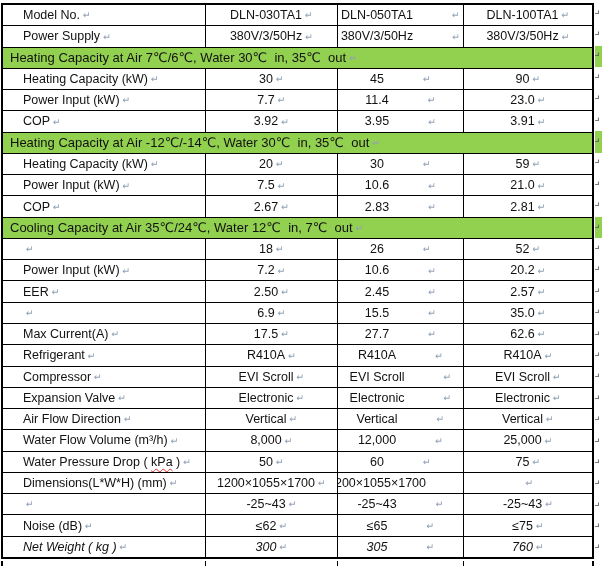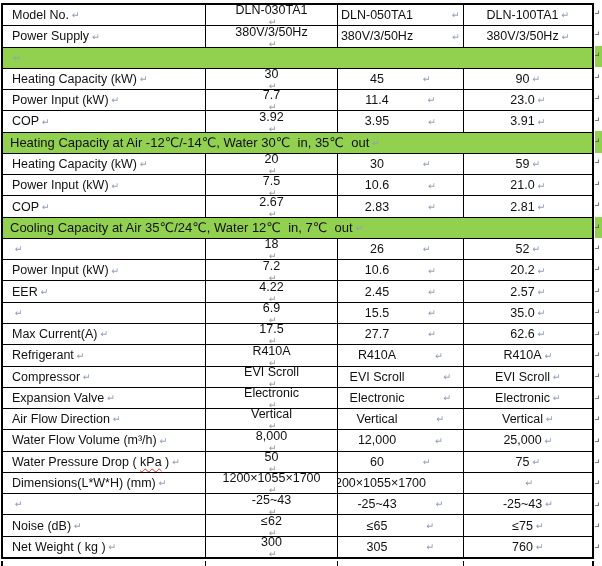--- a/index.html
+++ b/index.html
@@ -14,28 +14,28 @@
     width:602px;height:566px;overflow:hidden;background:#ffffff;position:relative;
     font-family:"Liberation Sans","DejaVu Sans",sans-serif;
     font-size:12.5px;color:#111111;
   }
   .tbl{
     position:absolute;left:1px;top:3px;width:593px;height:556px;
     box-sizing:border-box;border:2px solid var(--border);
     display:flex;flex-direction:column;background:#ffffff;
   }
   .r{flex:1;display:flex;border-bottom:1px solid var(--border);min-height:0;}
-  .r:last-child{border-bottom:none;}
+  .r:last-child{border-bottom:none;font-style:italic;}
   .c{
     box-sizing:border-box;border-right:1px solid var(--border);
     display:flex;align-items:center;overflow:hidden;min-width:0;
   }
-  .c.label{width:203px;padding-left:9px;justify-content:flex-start;}
+  .c.label{width:203px;padding-left:20px;justify-content:flex-start;}
   .c.v{justify-content:center;}
-  .c.v1{width:132px;flex-direction:column;}
+  .c.v1{width:132px;}
   .c.v2{width:126px;gap:36px;}
   .c.v3{flex:1;border-right:none;}
   .r.section .c{
     width:100%;border-right:none;background:var(--green);
     padding-left:7px;font-size:13px;justify-content:flex-start;
   }
   .t{white-space:pre;}
   .mark{
     color:var(--mark);font-size:9.5px;line-height:1;margin-left:3px;
     flex:0 0 auto;
@@ -92,20 +92,21 @@
         <span class="t">380V/3/50Hz</span>
         <span class="mark">↵</span>
       </div>
       <div class="c v v3">
         <span class="t">380V/3/50Hz</span>
         <span class="mark">↵</span>
       </div>
     </div>
     <div class="r section">
       <div class="c">
+        <span class="t">Heating Capacity at Air 7℃/6℃, Water 30℃  in, 35℃  out</span>
         <span class="mark">↵</span>
       </div>
     </div>
     <div class="r data">
       <div class="c label">
         <span class="t">Heating Capacity (kW)</span>
         <span class="mark">↵</span>
       </div>
       <div class="c v v1">
         <span class="t">30</span>
@@ -256,21 +257,21 @@
         <span class="t">20.2</span>
         <span class="mark">↵</span>
       </div>
     </div>
     <div class="r data">
       <div class="c label">
         <span class="t">EER</span>
         <span class="mark">↵</span>
       </div>
       <div class="c v v1">
-        <span class="t">4.22</span>
+        <span class="t">2.50</span>
         <span class="mark">↵</span>
       </div>
       <div class="c v v2">
         <span class="t">2.45</span>
         <span class="mark">↵</span>
       </div>
       <div class="c v v3">
         <span class="t">2.57</span>
         <span class="mark">↵</span>
       </div>

